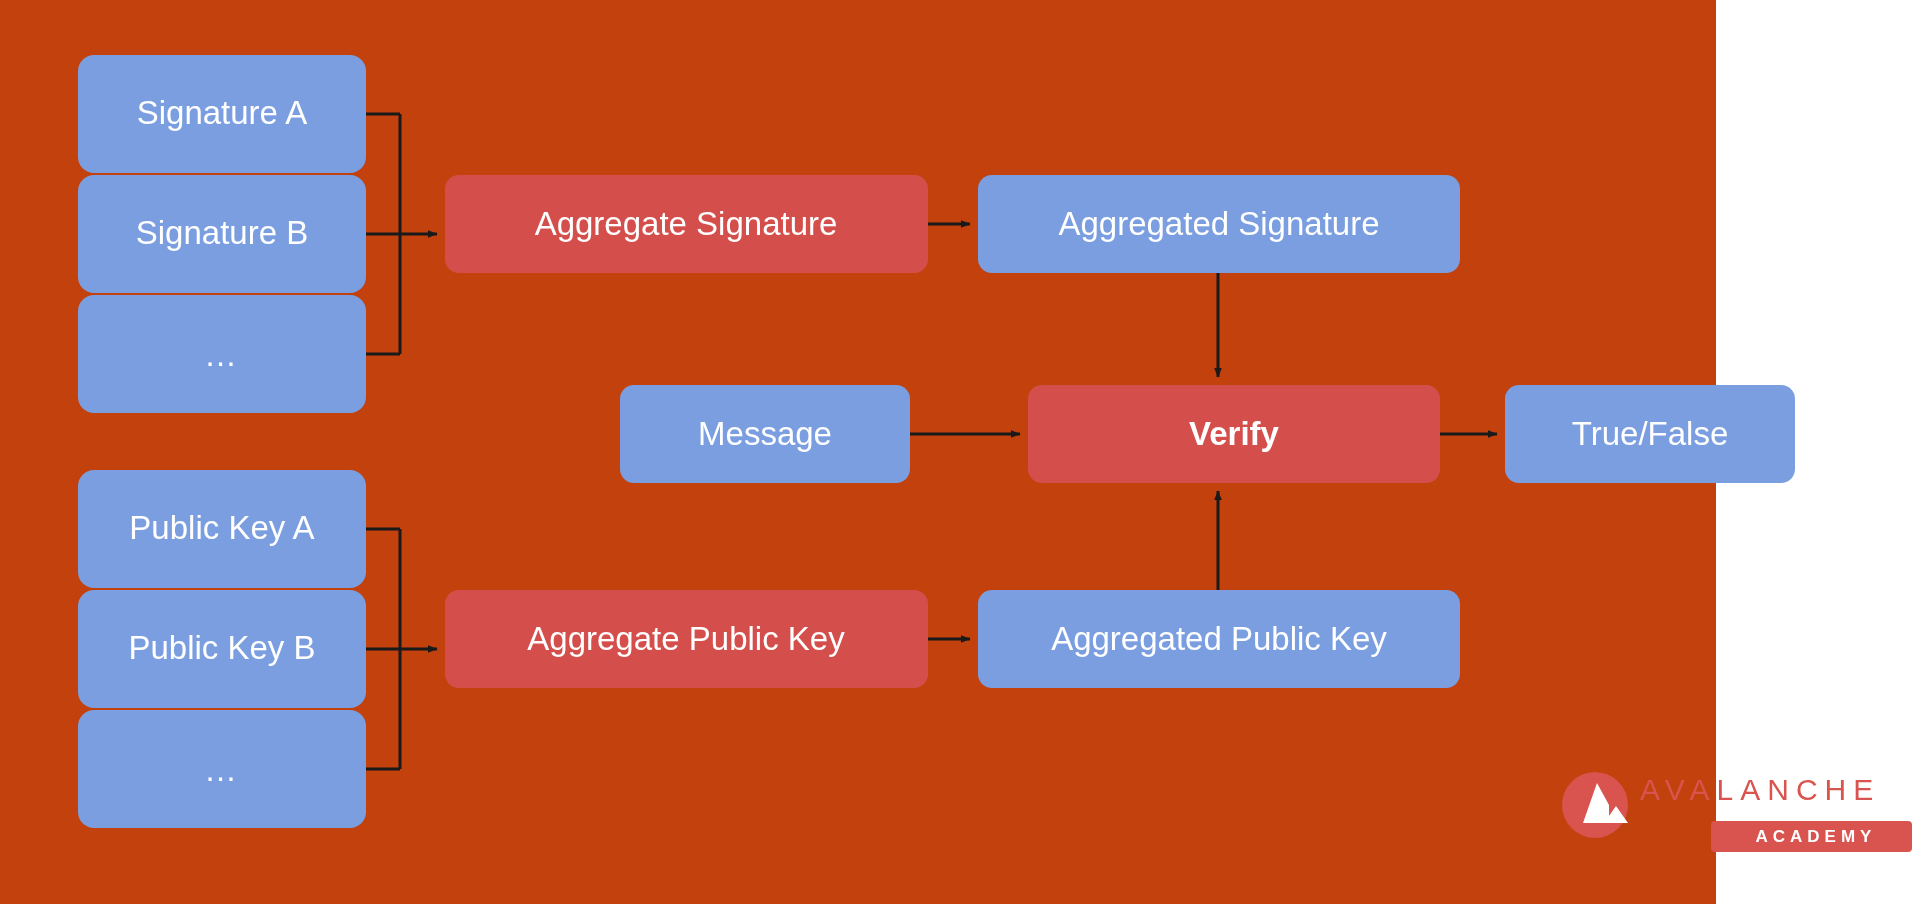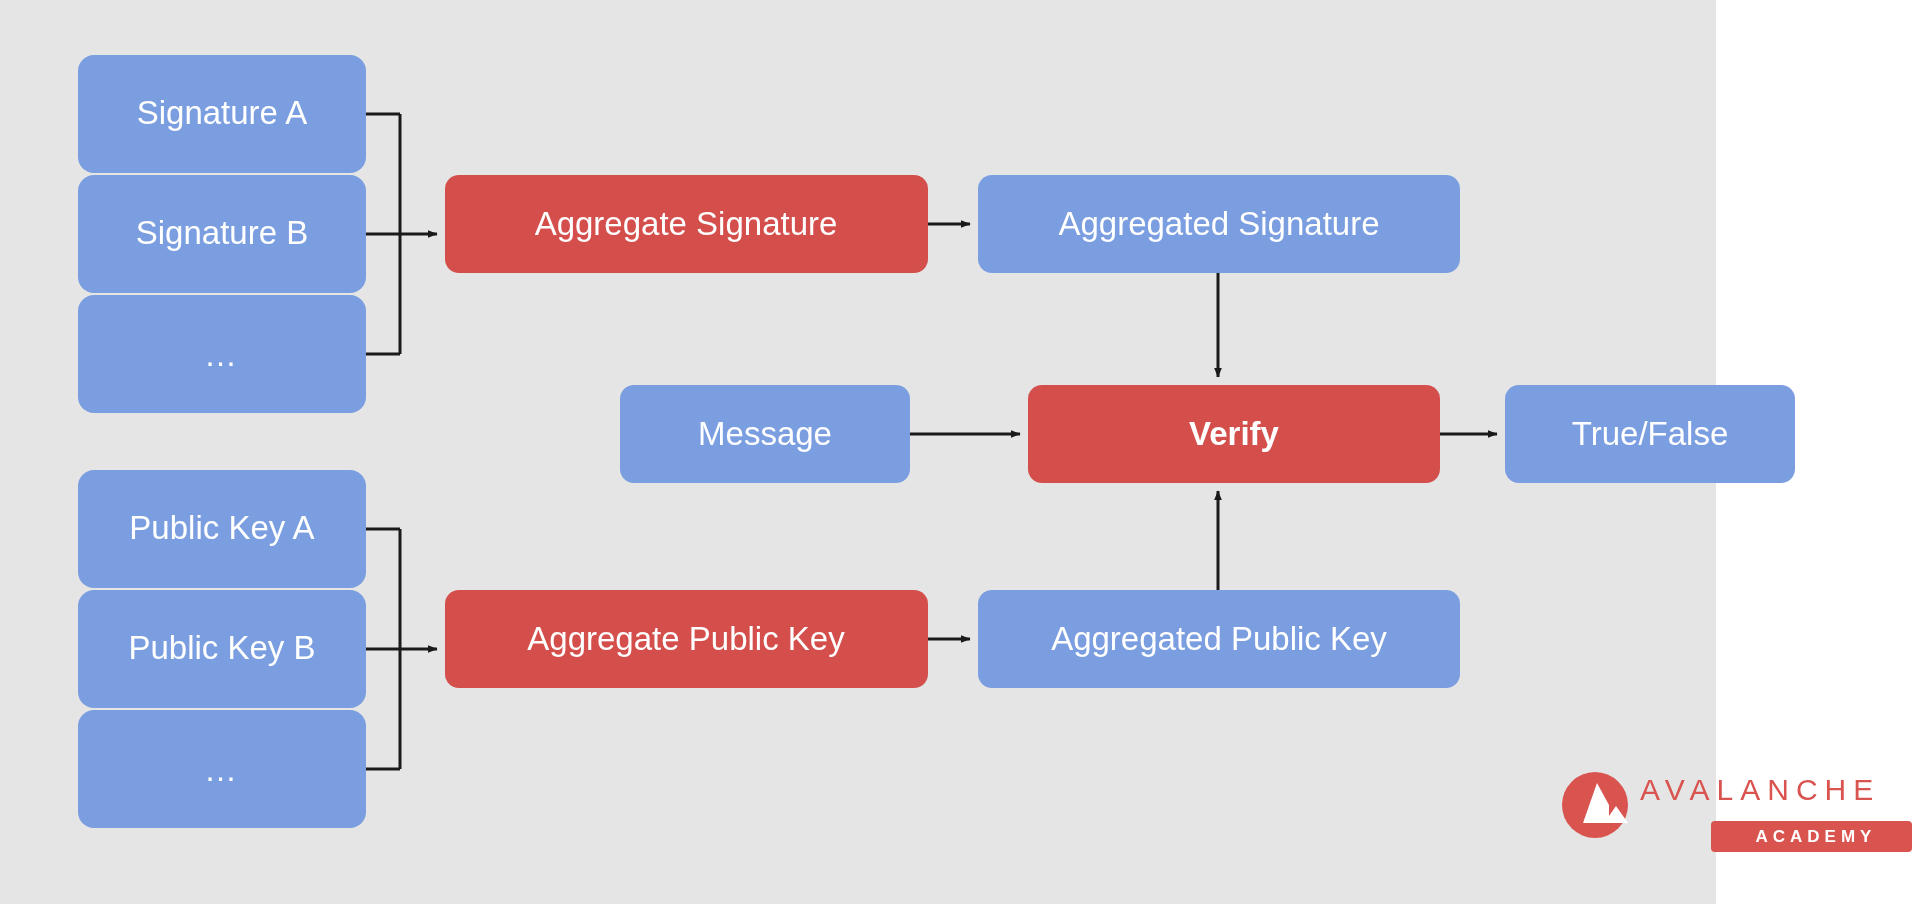--- a/index.html
+++ b/index.html
@@ -10,21 +10,21 @@
   body {
     width: 1920px;
     height: 904px;
     overflow: hidden;
     font-family: "Liberation Sans", sans-serif;
   }
   #diagram-root {
     position: relative;
     width: 1716px;
     height: 904px;
-    background: #e5e5e5;
+    background: #c2410c;
   }
   svg.diagram-svg {
     display: block;
     width: 1920px;
     height: 904px;
   }
   .node-label {
     font-family: "Liberation Sans", sans-serif;
     fill: #ffffff;
     font-size: 33px;

